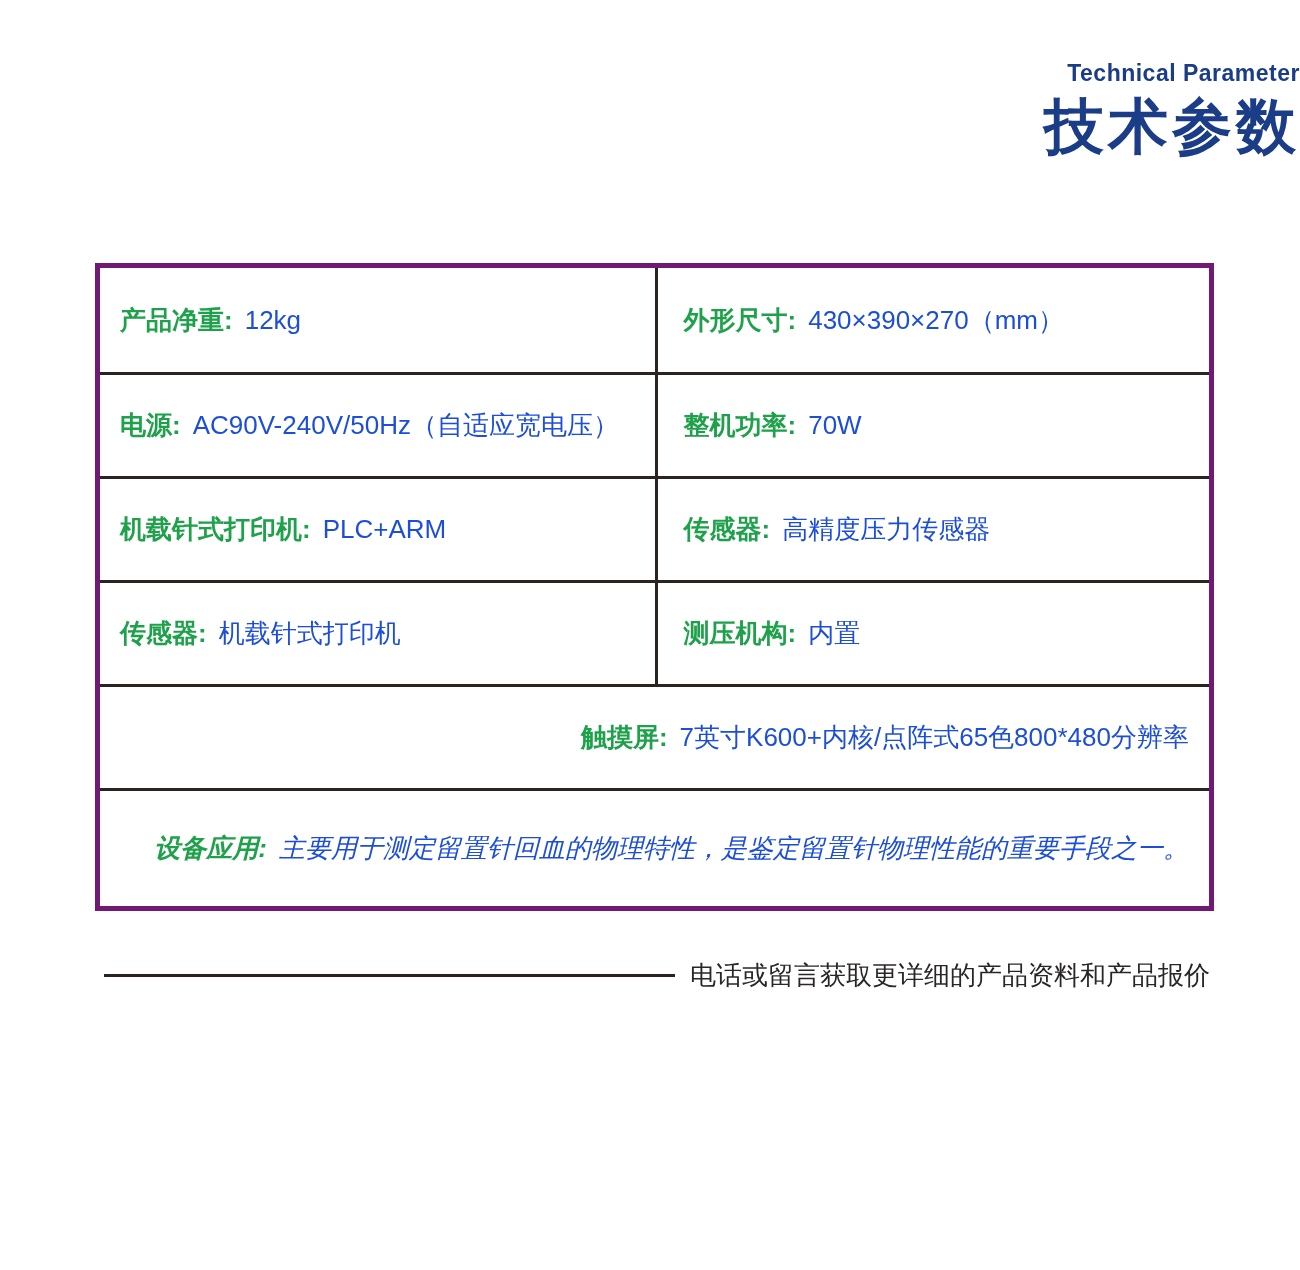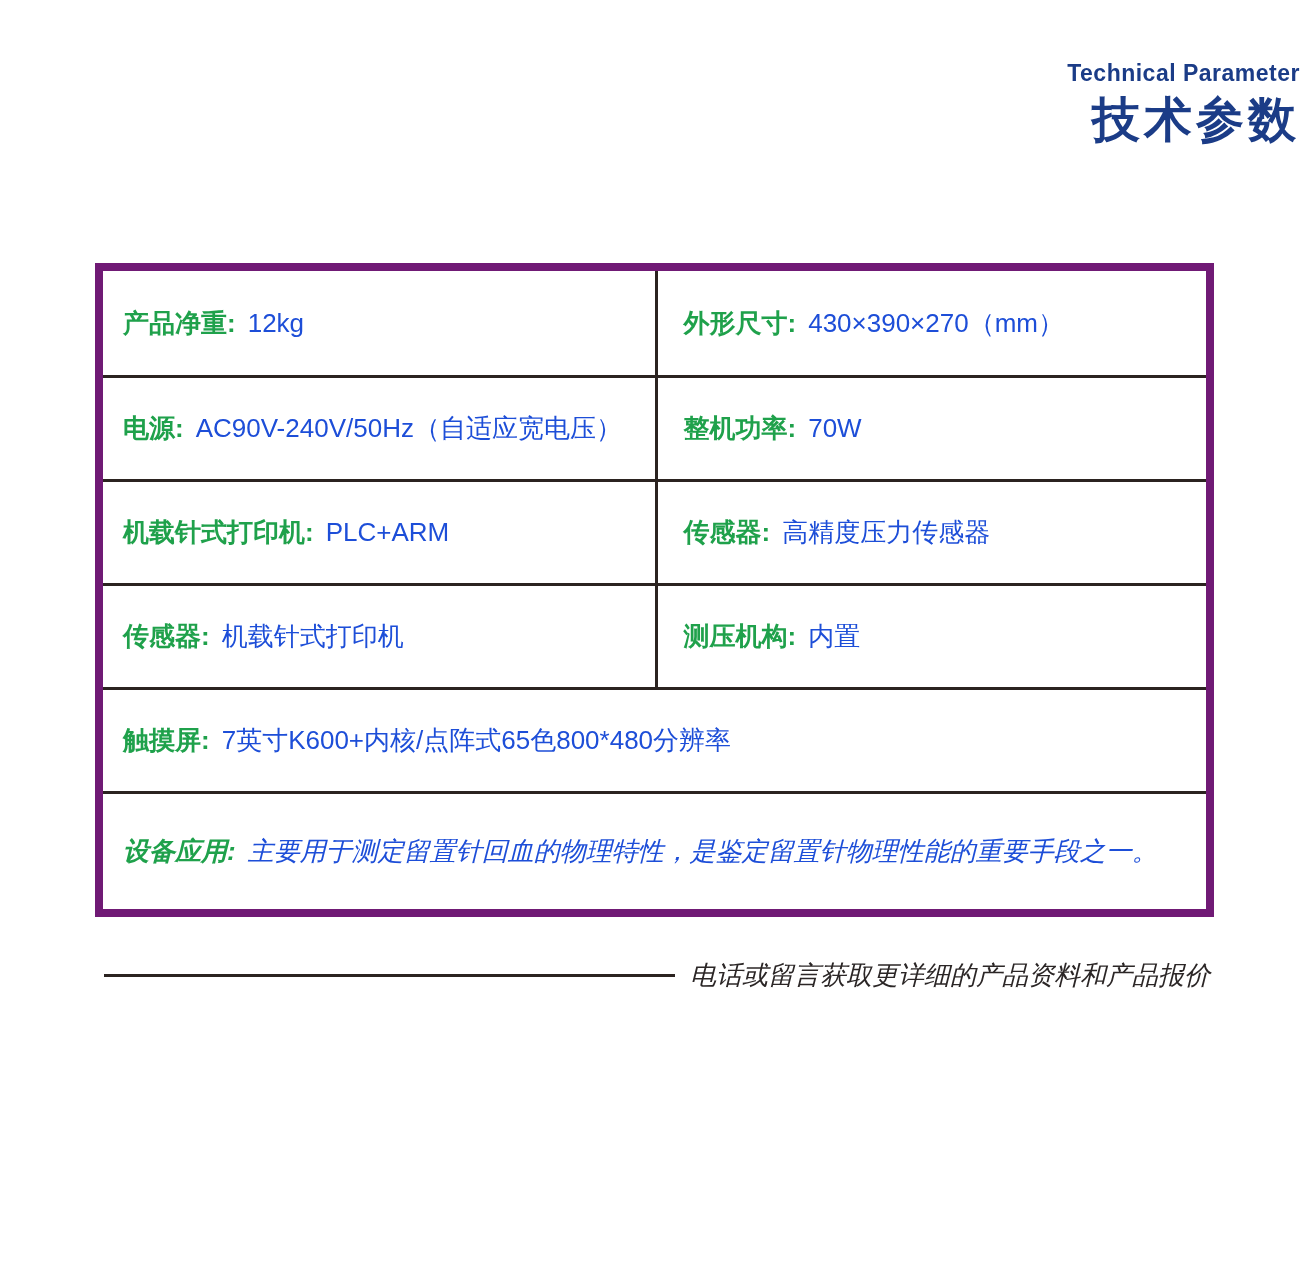--- a/index.html
+++ b/index.html
@@ -28,51 +28,51 @@
     color: #1b3c87;
   }
   .subtitle {
     font-size: 23px;
     font-weight: 700;
     letter-spacing: 0.5px;
     color: #1b3c87;
   }
   .title {
     margin-top: 8px;
-    font-size: 48px;
+    font-size: 60px;
     font-weight: 900;
     letter-spacing: 4px;
     color: #1b3c87;
     line-height: 1.05;
   }
 
   
   .spec-table {
     position: absolute;
     left: 95px;
     top: 263px;
     width: 1119px;
-    border: 8px solid #701a75;
+    border: 5px solid #701a75;
     background: #ffffff;
   }
   .row {
     display: flex;
     height: 104px;
   }
   .row + .row { border-top: 3px solid #2b2320; }
   .row.tall { height: 118px; font-style: italic; }
   .cell {
     flex: 1 1 50%;
     display: flex;
     align-items: center;
     padding: 0 20px;
     white-space: nowrap;
     overflow: hidden;
   }
-  .cell.full { flex: 1 1 100%; }
+  .cell.full { flex: 1 1 100%; justify-content: flex-end; }
   .cell + .cell {
     border-left: 3px solid #2b2320;
     padding-left: 26px;
     align-items: center;
   }
   .label {
     color: #1fa14b;
     font-size: 26px;
     font-weight: 700;
     margin-right: 12px;
@@ -85,21 +85,20 @@
   }
 
   
   .footer {
     position: absolute;
     left: 104px;
     top: 958px;
     width: 1110px;
     display: flex;
     align-items: center;
-    font-style: italic;
   }
   .rule {
     width: 571px;
     height: 3px;
     background: #2b2320;
     margin-right: 15px;
     flex: 0 0 auto;
   }
   .footer-text {
     color: #2b2626;

